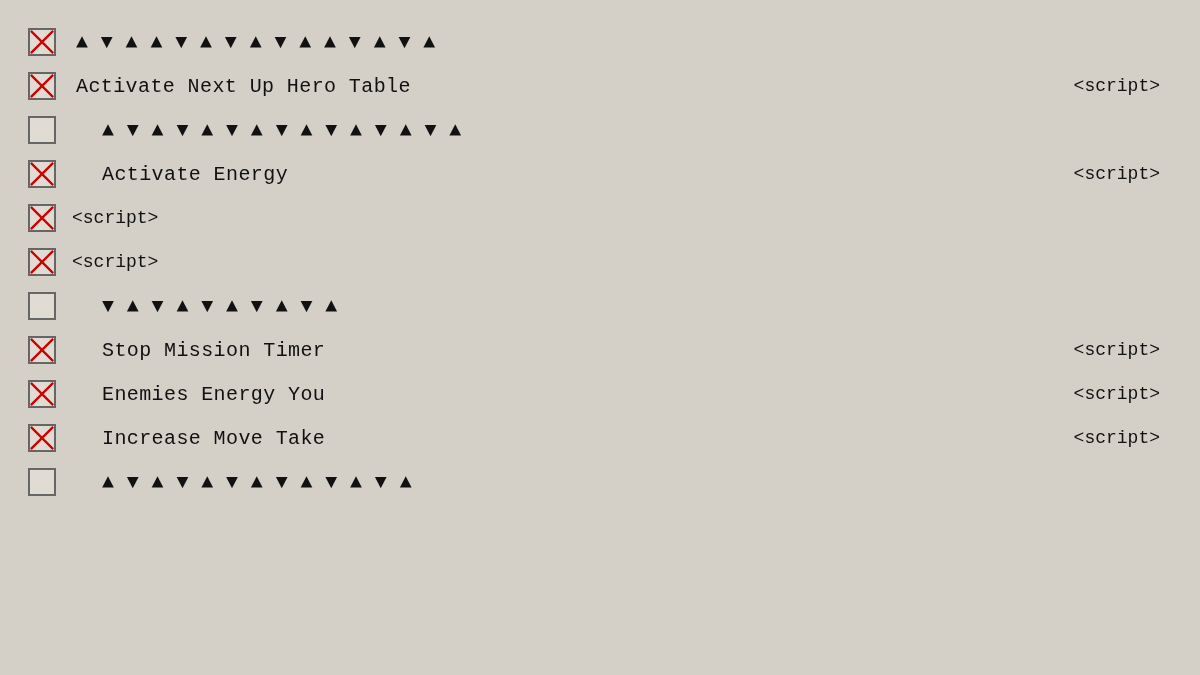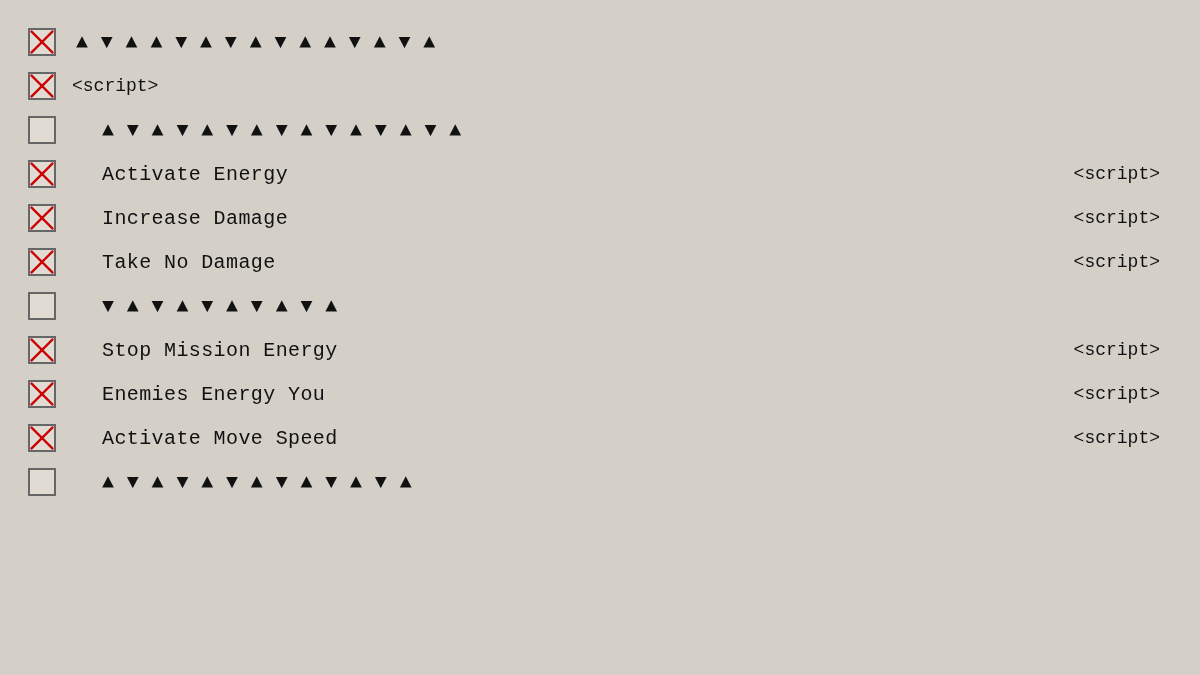--- a/index.html
+++ b/index.html
@@ -106,20 +106,21 @@
     </div>
     <div class="cheat-row">
       <div class="checkbox-cell">
         <div class="cb-x">
           <svg viewBox="0 0 28 28" xmlns="http://www.w3.org/2000/svg">
         <line x1="2" y1="2" x2="26" y2="26" stroke="#cc0000" stroke-width="2.5"></line>
         <line x1="26" y1="2" x2="2" y2="26" stroke="#cc0000" stroke-width="2.5"></line>
       </svg>
         </div>
       </div>
+      <div class="label-cell">Activate Next Up Hero Table</div>
       <div class="script-cell">&lt;script&gt;</div>
     </div>
     <div class="cheat-row">
       <div class="checkbox-cell">
         <div class="cb-empty"></div>
       </div>
       <div class="label-cell indented">▲ ▼ ▲ ▼ ▲ ▼ ▲ ▼ ▲ ▼ ▲ ▼ ▲ ▼ ▲</div>
     </div>
     <div class="cheat-row">
       <div class="checkbox-cell">
@@ -135,51 +136,49 @@
     </div>
     <div class="cheat-row">
       <div class="checkbox-cell">
         <div class="cb-x">
           <svg viewBox="0 0 28 28" xmlns="http://www.w3.org/2000/svg">
         <line x1="2" y1="2" x2="26" y2="26" stroke="#cc0000" stroke-width="2.5"></line>
         <line x1="26" y1="2" x2="2" y2="26" stroke="#cc0000" stroke-width="2.5"></line>
       </svg>
         </div>
       </div>
-      <div class="label-cell indented">Increase Damage</div>
-      <div class="script-cell">&lt;script&gt;</div>
-    </div>
-    <div class="cheat-row">
-      <div class="checkbox-cell">
-        <div class="cb-x">
-          <svg viewBox="0 0 28 28" xmlns="http://www.w3.org/2000/svg">
-        <line x1="2" y1="2" x2="26" y2="26" stroke="#cc0000" stroke-width="2.5"></line>
-        <line x1="26" y1="2" x2="2" y2="26" stroke="#cc0000" stroke-width="2.5"></line>
-      </svg>
-        </div>
-      </div>
-      <div class="label-cell indented">Take No Damage</div>
+      <div class="script-cell">&lt;script&gt;</div>
+    </div>
+    <div class="cheat-row">
+      <div class="checkbox-cell">
+        <div class="cb-x">
+          <svg viewBox="0 0 28 28" xmlns="http://www.w3.org/2000/svg">
+        <line x1="2" y1="2" x2="26" y2="26" stroke="#cc0000" stroke-width="2.5"></line>
+        <line x1="26" y1="2" x2="2" y2="26" stroke="#cc0000" stroke-width="2.5"></line>
+      </svg>
+        </div>
+      </div>
       <div class="script-cell">&lt;script&gt;</div>
     </div>
     <div class="cheat-row">
       <div class="checkbox-cell">
         <div class="cb-empty"></div>
       </div>
       <div class="label-cell indented">▼ ▲ ▼ ▲ ▼ ▲ ▼ ▲ ▼ ▲</div>
     </div>
     <div class="cheat-row">
       <div class="checkbox-cell">
         <div class="cb-x">
           <svg viewBox="0 0 28 28" xmlns="http://www.w3.org/2000/svg">
         <line x1="2" y1="2" x2="26" y2="26" stroke="#cc0000" stroke-width="2.5"></line>
         <line x1="26" y1="2" x2="2" y2="26" stroke="#cc0000" stroke-width="2.5"></line>
       </svg>
         </div>
       </div>
-      <div class="label-cell indented">Stop Mission Energy</div>
+      <div class="label-cell indented">Stop Mission Timer</div>
       <div class="script-cell">&lt;script&gt;</div>
     </div>
     <div class="cheat-row">
       <div class="checkbox-cell">
         <div class="cb-x">
           <svg viewBox="0 0 28 28" xmlns="http://www.w3.org/2000/svg">
         <line x1="2" y1="2" x2="26" y2="26" stroke="#cc0000" stroke-width="2.5"></line>
         <line x1="26" y1="2" x2="2" y2="26" stroke="#cc0000" stroke-width="2.5"></line>
       </svg>
         </div>
@@ -189,21 +188,21 @@
     </div>
     <div class="cheat-row">
       <div class="checkbox-cell">
         <div class="cb-x">
           <svg viewBox="0 0 28 28" xmlns="http://www.w3.org/2000/svg">
         <line x1="2" y1="2" x2="26" y2="26" stroke="#cc0000" stroke-width="2.5"></line>
         <line x1="26" y1="2" x2="2" y2="26" stroke="#cc0000" stroke-width="2.5"></line>
       </svg>
         </div>
       </div>
-      <div class="label-cell indented">Activate Move Speed</div>
+      <div class="label-cell indented">Increase Move Take</div>
       <div class="script-cell">&lt;script&gt;</div>
     </div>
     <div class="cheat-row">
       <div class="checkbox-cell">
         <div class="cb-empty"></div>
       </div>
       <div class="label-cell indented">▲ ▼ ▲ ▼ ▲ ▼ ▲ ▼ ▲ ▼ ▲ ▼ ▲</div>
     </div>
   </div>
 

